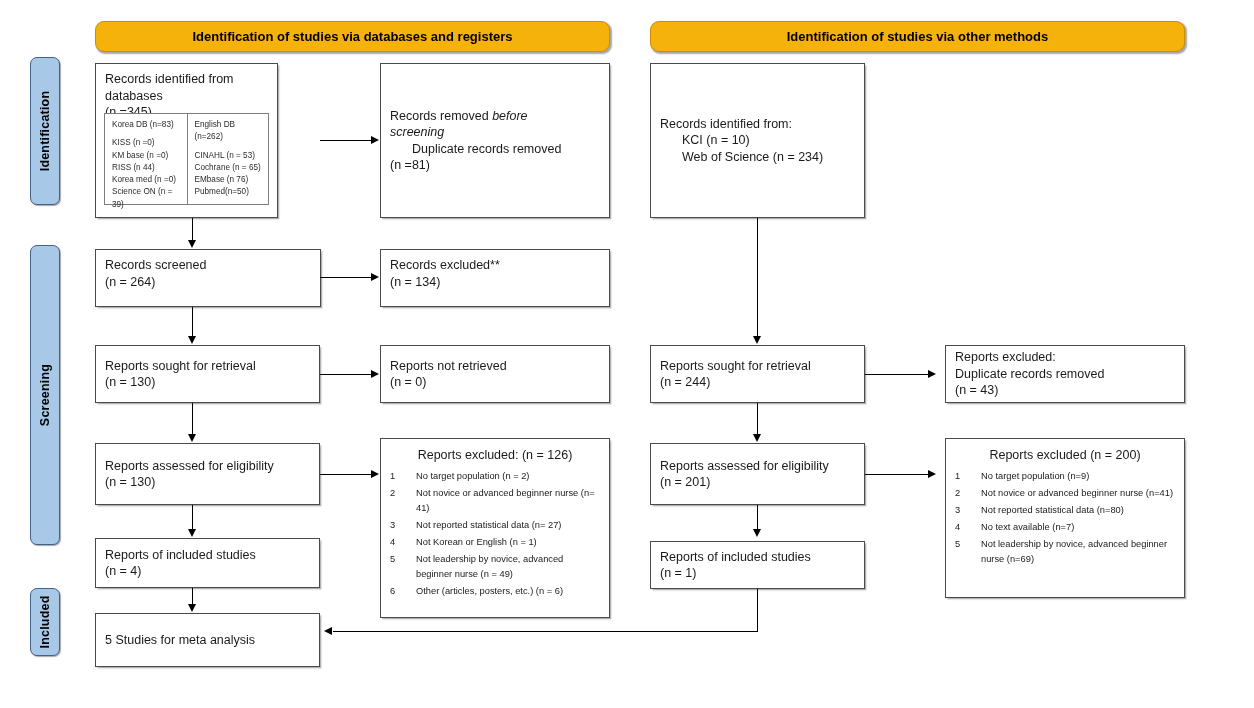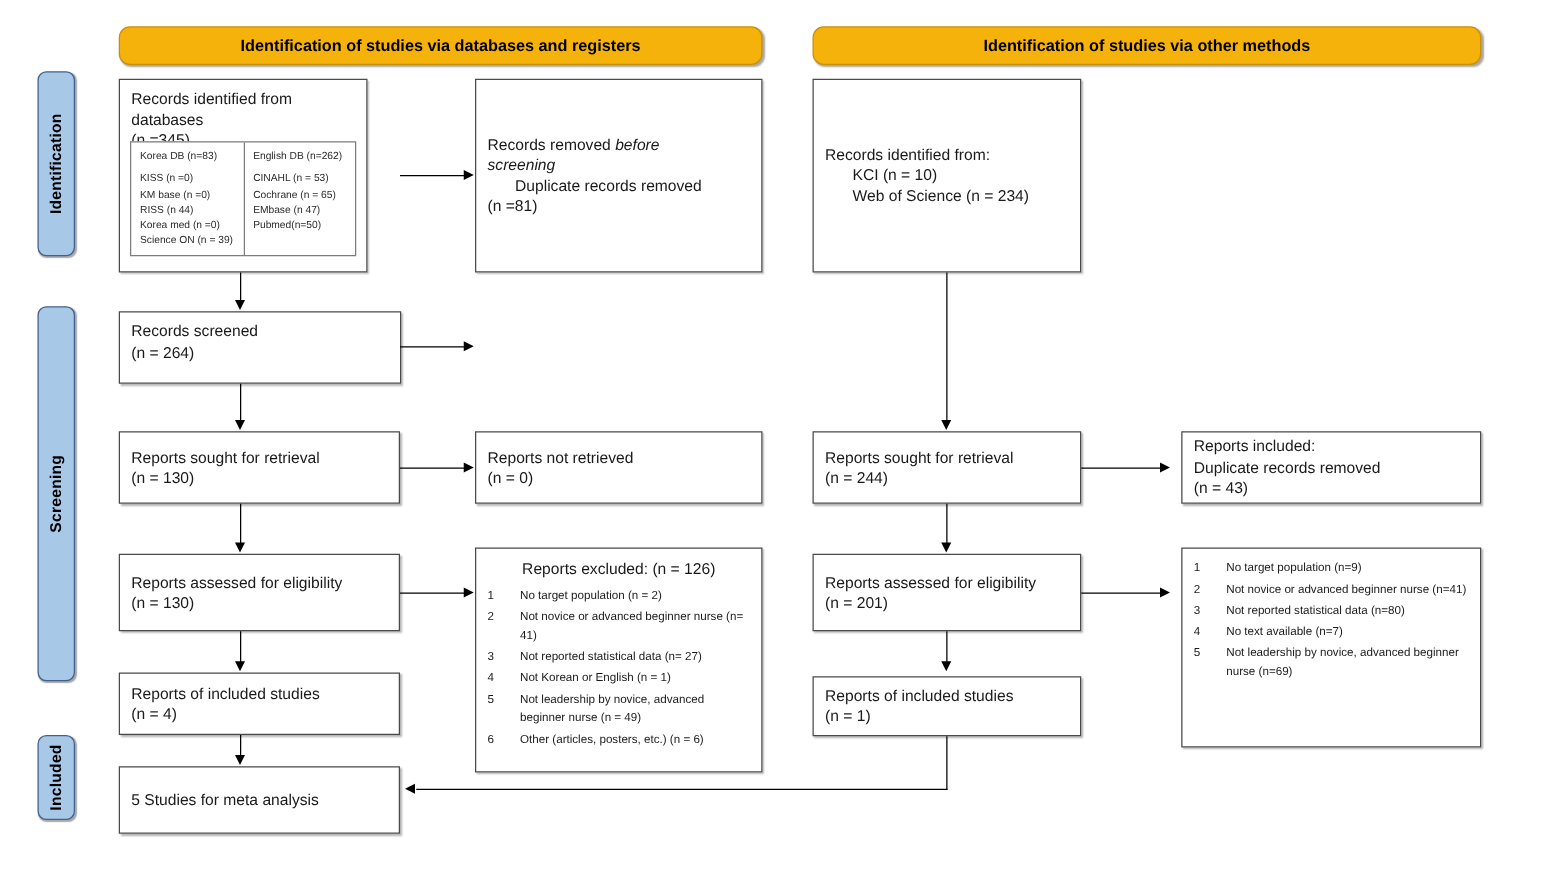--- a/index.html
+++ b/index.html
@@ -121,55 +121,59 @@
     <span class="ptext">Included</span>
   </div>
 
   <div class="hdr" style="left:95px; top:21px; width:515px; height:31px;">
     <span>Identification of studies via databases and registers</span>
   </div>
   <div class="hdr" style="left:650px; top:21px; width:535px; height:31px;">
     <span>Identification of studies via other methods</span>
   </div>
 
-  <div class="box" style="left:95px; top:63px; width:199px; height:155px;">
+  <div class="box" style="left:95px; top:63px; width:183px; height:155px;">
     <span class="ln">Records identified from databases</span>
     <span class="ln">(n =345)</span>
 
     <div class="subtable" style="top:49px; height:92px;justify-content:space-between;">
       <div class="subcol">
         <span class="hd">Korea DB (n=83)</span>
         <span class="row">KISS (n =0)</span>
         <span class="row">KM base (n =0)</span>
         <span class="row">RISS (n  44)</span>
         <span class="row">Korea med (n =0)</span>
         <span class="row">Science ON (n = 39)</span>
       </div>
       <div class="subcol">
         <span class="hd">English DB (n=262)</span>
         <span class="row">CINAHL (n = 53)</span>
         <span class="row">Cochrane (n = 65)</span>
-        <span class="row">EMbase (n  47)</span>
+        <span class="row">EMbase (n  76)</span>
         <span class="row">Pubmed(n=50)</span>
       </div>
     </div>
   </div>
 
   <div class="box vcenter" style="left:380px; top:63px; width:230px; height:155px;">
     <span class="ln"><span>Records removed </span><span class="it">before</span></span>
     <span class="ln it">screening</span>
     <span class="ln indent">Duplicate records removed</span>
     <span class="ln">(n =81)</span>
   </div>
 
   <div class="box" style="left:95px; top:249px; width:226px; height:58px;">
     <span class="ln">Records screened</span>
     <span class="ln">(n = 264)</span>
   </div>
 
+  <div class="box" style="left:380px; top:249px; width:230px; height:58px;">
+    <span class="ln">Records excluded**</span>
+    <span class="ln">(n = 134)</span>
+  </div>
 
   <div class="box vcenter" style="left:95px; top:345px; width:225px; height:58px;">
     <span class="ln">Reports sought for retrieval</span>
     <span class="ln">(n = 130)</span>
   </div>
 
   <div class="box vcenter" style="left:380px; top:345px; width:230px; height:58px;">
     <span class="ln">Reports not retrieved</span>
     <span class="ln">(n = 0)</span>
   </div>
@@ -223,31 +227,32 @@
     <span class="ln indent">KCI (n = 10)</span>
     <span class="ln indent">Web of Science (n = 234)</span>
   </div>
 
   <div class="box vcenter" style="left:650px; top:345px; width:215px; height:58px;">
     <span class="ln">Reports sought for retrieval</span>
     <span class="ln">(n = 244)</span>
   </div>
 
   <div class="box vcenter" style="left:945px; top:345px; width:240px; height:58px;">
-    <span class="ln">Reports included:</span>
+    <span class="ln">Reports excluded:</span>
     <span class="ln">Duplicate records removed</span>
     <span class="ln">(n = 43)</span>
   </div>
 
   <div class="box vcenter" style="left:650px; top:443px; width:215px; height:62px;">
     <span class="ln">Reports assessed for eligibility</span>
     <span class="ln">(n = 201)</span>
   </div>
 
   <div class="box" style="left:945px; top:438px; width:240px; height:160px; padding:8px 9px;">
+    <span class="exhead">Reports excluded  (n = 200)</span>
     <ol class="exlist">
       <li>
           <span class="num">1</span>
           <span class="txt">No target population (n=9)</span>
         </li>
       <li>
           <span class="num">2</span>
           <span class="txt">Not novice or advanced beginner nurse (n=41)</span>
         </li>
       <li>

